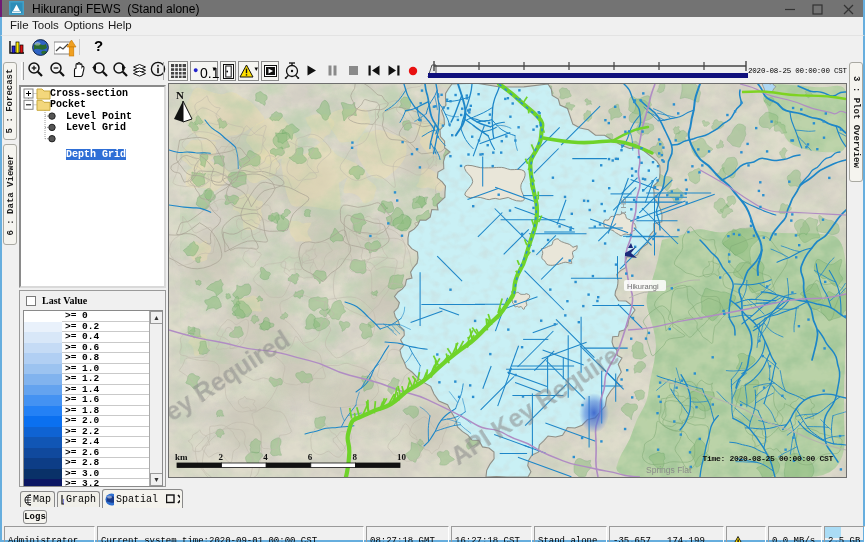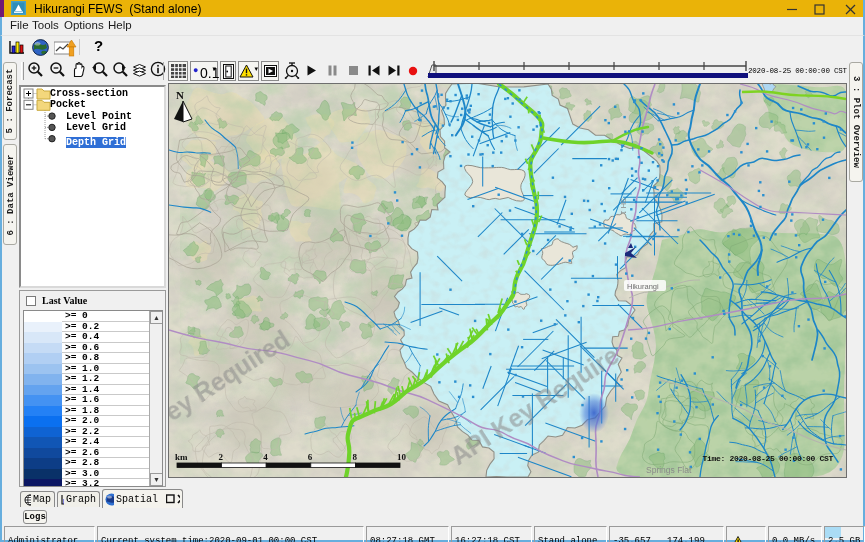--- a/index.html
+++ b/index.html
@@ -1,16 +1,16 @@
 <!DOCTYPE html>
 <html><head><meta charset="utf-8"><style>
 *{margin:0;padding:0;box-sizing:border-box}
 html,body{width:865px;height:542px;overflow:hidden;font-family:"Liberation Sans",sans-serif;background:#f0f0f0;position:relative}
 .abs{position:absolute}
-#titlebar{left:0;top:0;width:865px;height:17px;background:#eab308;border-left:4px solid #701a75;border-right:2px solid #66aede}
+#titlebar{left:0;top:0;width:865px;height:17px;background:#737373;border-left:2px solid #701a75;border-right:2px solid #66aede}
 #title{left:30px;top:2px;font-size:12px;color:#000}
 #menubar{left:0;top:17px;width:865px;height:18px;background:#f0f0f0;border-left:2px solid #66aede;border-right:2px solid #66aede;font-size:11.5px;color:#1a1a1a}
 #menubar span{position:absolute;top:2px}
 #toolbar1{left:0;top:35px;width:865px;height:23px;background:#f0f0f0;border-top:1px solid #e3e3e3;border-left:2px solid #66aede;border-right:2px solid #66aede}
 #toolbar2{left:0;top:58px;width:865px;height:26px;background:#f0f0f0;border-left:2px solid #66aede;border-right:2px solid #66aede}
 #mainbg{left:0;top:84px;width:865px;height:458px;background:#f0f0f0;border-left:2px solid #66aede;border-right:2px solid #66aede;border-bottom:2px solid #66aede}
 .vtab{background:#f5f4ef;border:1px solid #a9a9a2;border-radius:3px;color:#1a1a1a;font-family:"Liberation Mono",monospace;font-weight:bold;font-size:9px;display:flex;align-items:center;justify-content:center}
 .vtext{transform:rotate(-90deg);white-space:nowrap}
 .vtextr{transform:rotate(90deg);white-space:nowrap}
 #treepanel{left:19px;top:85px;width:147px;height:203px;background:#fff;border:2px inset #d9d9d9;border-top:2px solid #8a8a8a;border-left:2px solid #8a8a8a}
@@ -231,21 +231,21 @@
   <path d="M16,2 h5 l2,2 h6 v8 h-13 z" fill="#f3d77c" stroke="#c9a93e"></path>
   <path d="M16,13.3 h5 l2,2 h6 v8 h-13 z" fill="#f3d77c" stroke="#c9a93e"></path>
   <circle cx="31" cy="29.1" r="3.2" fill="#555" stroke="#222"></circle>
   <circle cx="31" cy="40.4" r="3.2" fill="#555" stroke="#222"></circle>
   <circle cx="31" cy="51.7" r="3.2" fill="#555" stroke="#222"></circle>
  </svg>
  <div class="titem" style="left:29px;top:1px">Cross-section</div>
  <div class="titem" style="left:29px;top:12.3px">Pocket</div>
  <div class="titem" style="left:45px;top:23.6px">Level Point</div>
  <div class="titem" style="left:45px;top:34.9px">Level Grid</div>
- <div class="titem" style="left:45px;top:50px;background:#2f6fd6;color:#fff">Depth Grid</div>
+ <div class="titem" style="left:45px;top:62px;background:#2f6fd6;color:#fff">Depth Grid</div>
 </div>
 <div class="abs" id="legendpanel">
  <div class="abs" id="lastval">
       <div id="cb"></div>
       <span style="position:absolute;left:18px;top:0">Last Value</span>
     </div>
  <div id="llist">
       <div class="lrow">
         <div class="lsw" style="background:#ffffff"></div>
         <div class="llab">&gt;= 0</div>

